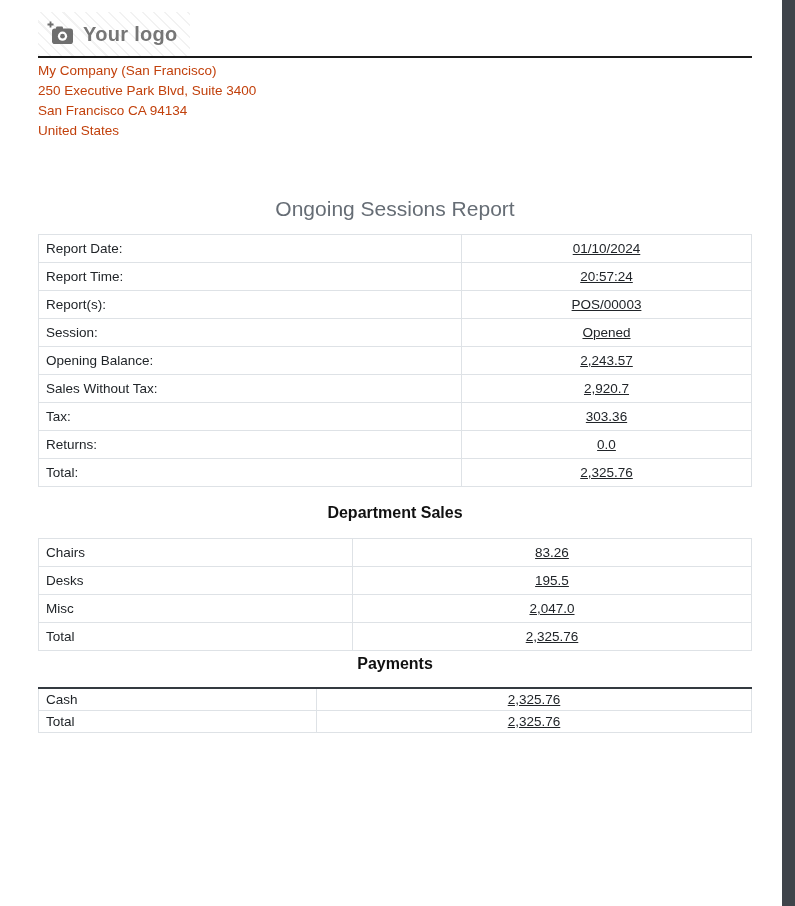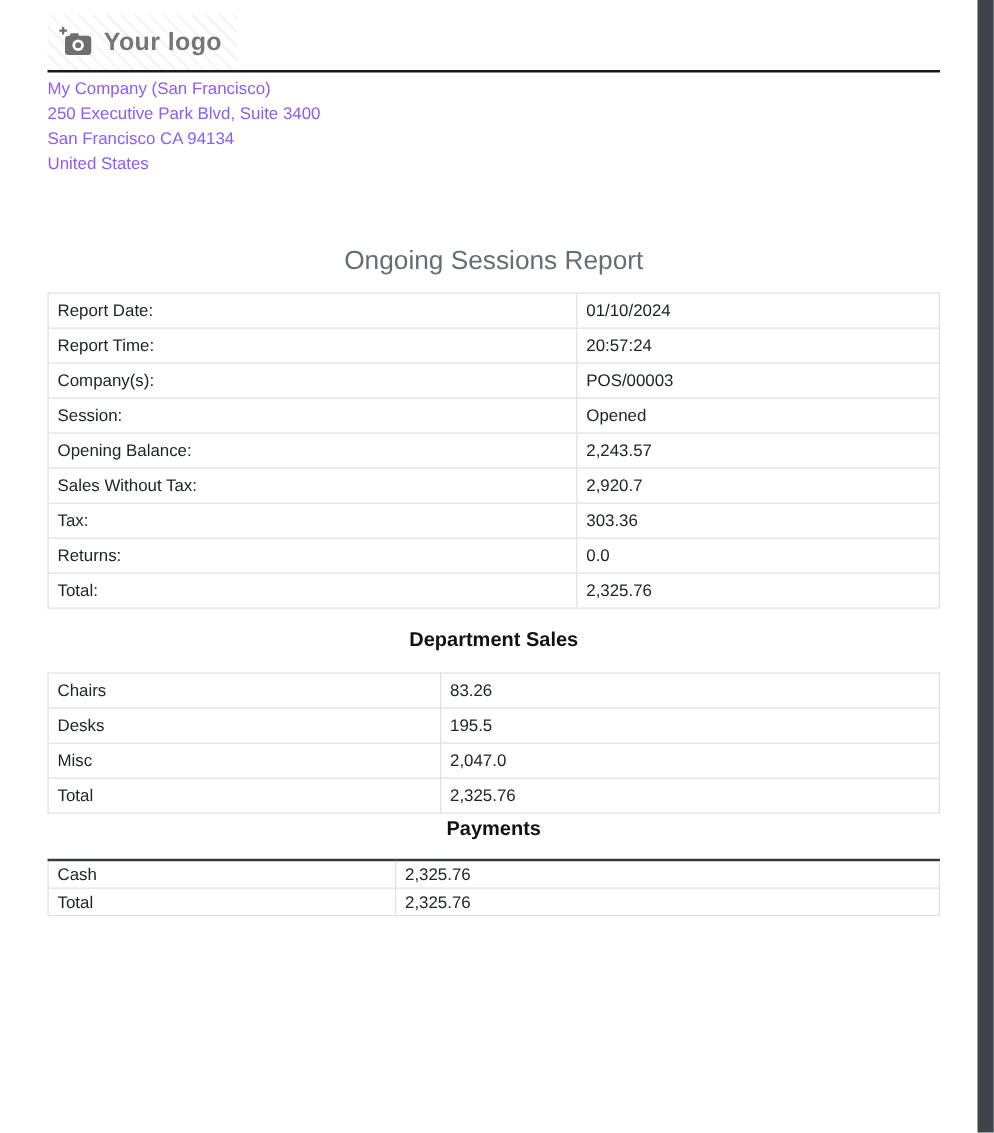--- a/index.html
+++ b/index.html
@@ -46,42 +46,42 @@
   }
   .header-rule {
     border: none;
     border-top: 2px solid #1a1a1a;
     margin: 0 0 3px 0;
     width: 714px;
   }
   .addr-line {
     font-size: 13.5px;
     line-height: 20px;
-    color: #8b5cf6;
+    color: #c2410c;
   }
   
   .report-title {
     width: 714px;
     text-align: center;
     font-size: 21px;
     font-weight: 400;
     color: #666d75;
     line-height: 32px;
     margin: 52px 0 9px 0;
   }
   
   table {
     width: 714px;
     border-collapse: collapse;
     table-layout: fixed;
     font-size: 13.5px;
     color: #212529;
   }
   td { padding: 0 7px; overflow: hidden; white-space: nowrap; }
-  td.value { text-align: left; }
+  td.value { text-align: center; text-decoration: underline; }
   .summary-table td,
   .dept-table td,
   .pay-table td { border: 1px solid #dee2e6; }
   .summary-table td, .dept-table td { height: 28px; margin-top: 24px; }
   .pay-table td { height: 22px; margin-top: 38px; }
   .summary-table col.c1 { width: 423px; }
   .dept-table col.c1 { width: 314px; }
   .pay-table col.c1 { width: 278px; }
   .pay-table tr:first-child td { border-top: 2px solid #343a40; }
   .section-title {
@@ -131,21 +131,21 @@
     <tbody>
       <tr>
         <td>Report Date:</td>
         <td class="value">01/10/2024</td>
       </tr>
       <tr>
         <td>Report Time:</td>
         <td class="value">20:57:24</td>
       </tr>
       <tr>
-        <td>Company(s):</td>
+        <td>Report(s):</td>
         <td class="value">POS/00003</td>
       </tr>
       <tr>
         <td>Session:</td>
         <td class="value">Opened</td>
       </tr>
       <tr>
         <td>Opening Balance:</td>
         <td class="value">2,243.57</td>
       </tr>

